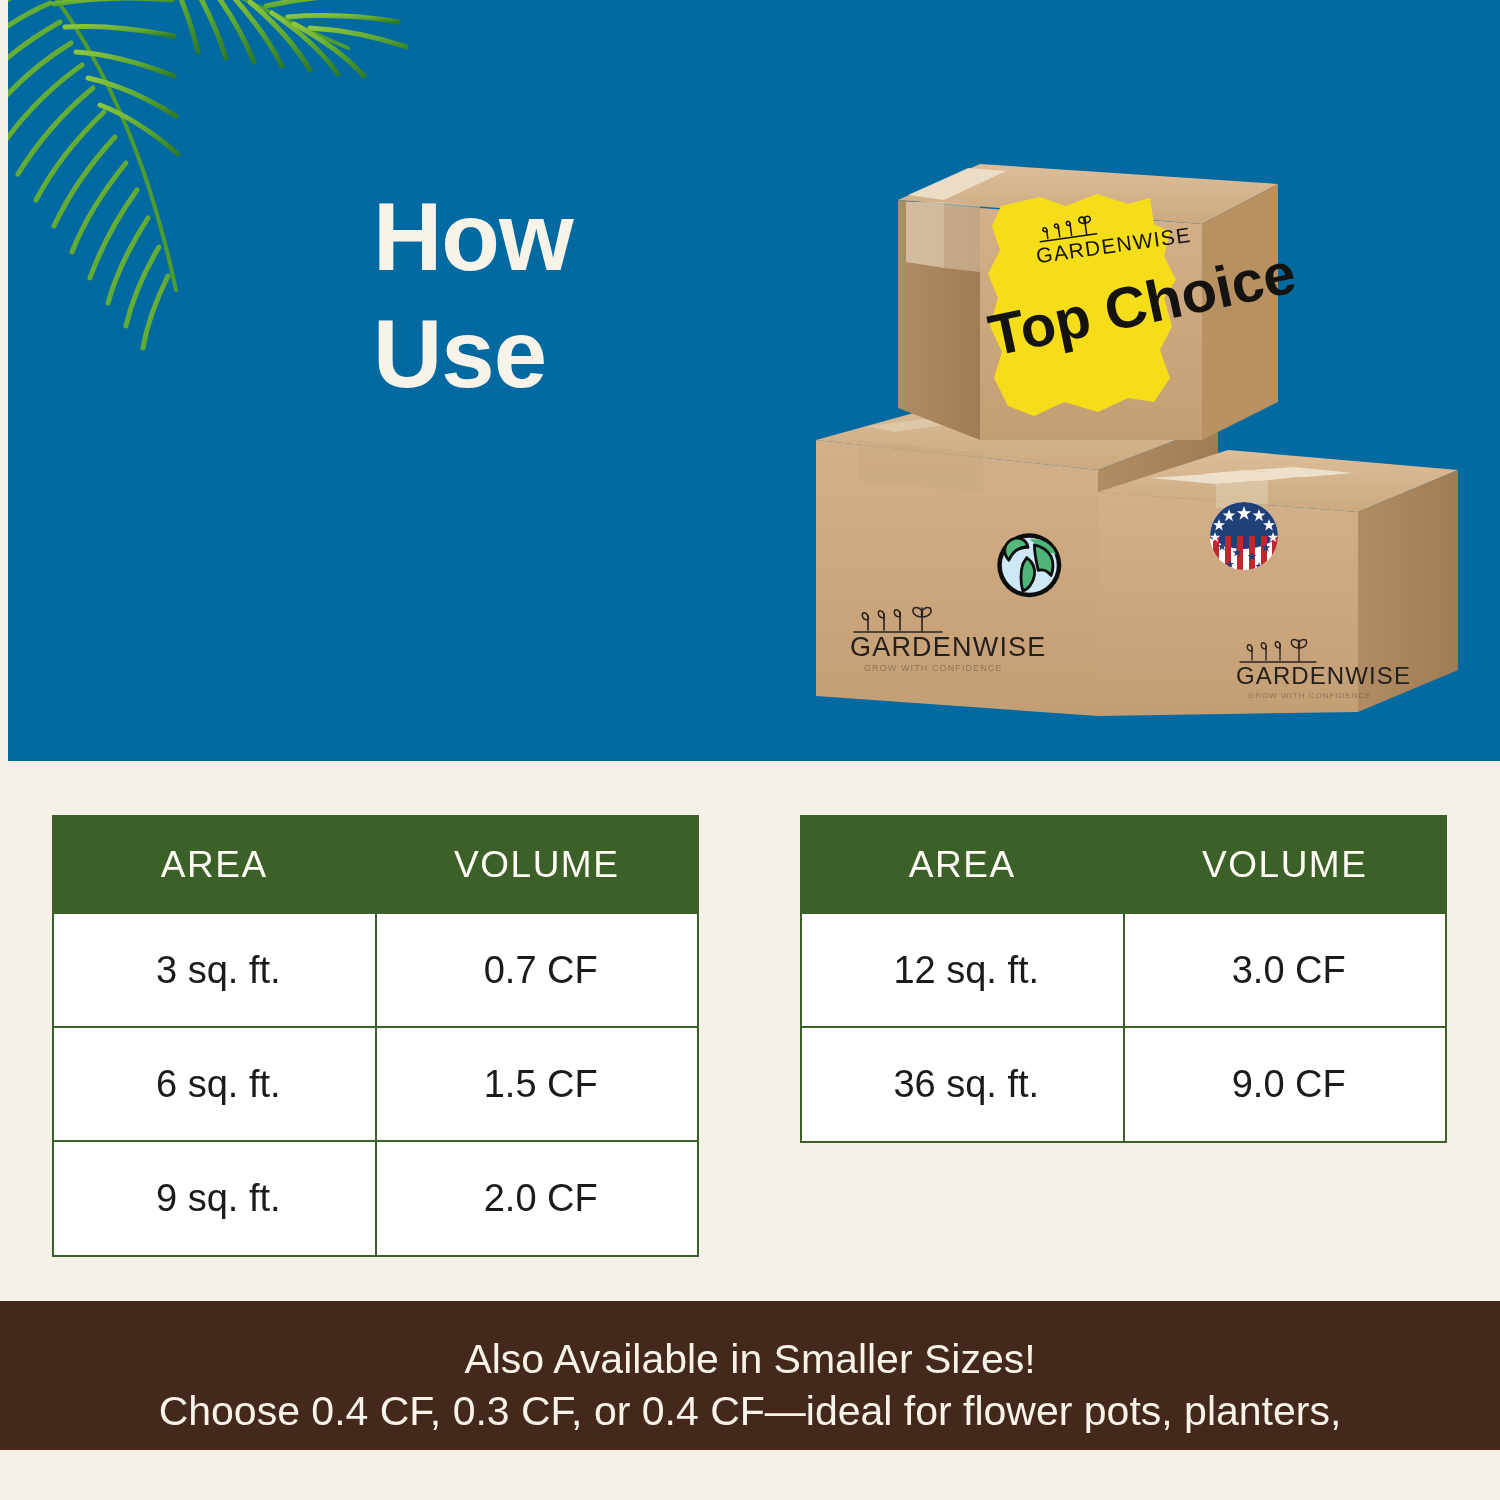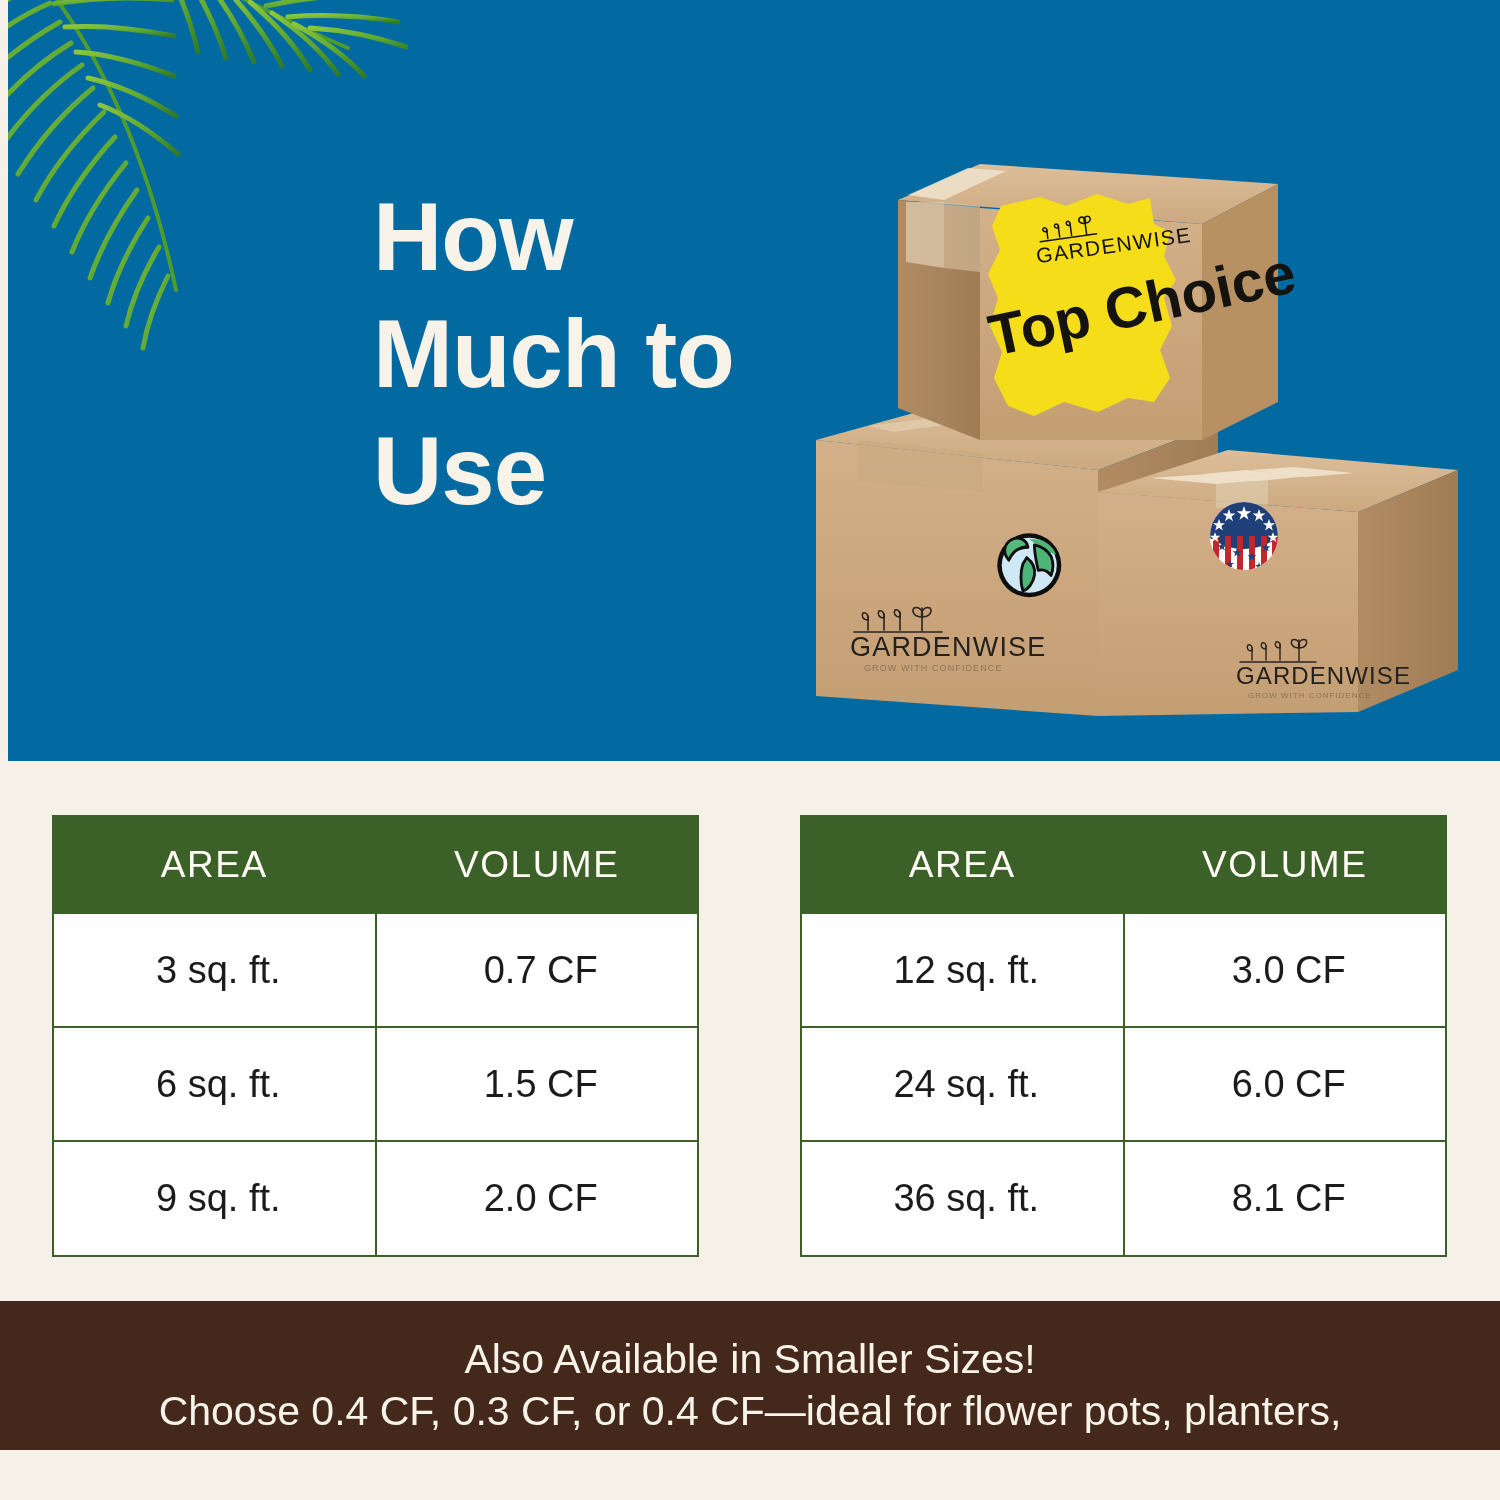--- a/index.html
+++ b/index.html
@@ -153,21 +153,20 @@
           <path d="M272,42 C296,62 316,83 332,110"></path>
           <path d="M294,53 C320,70 342,89 360,114"></path>
           <path d="M316,64 C342,78 366,94 386,116"></path>
         </g>
       </g>
     </g>
   </svg>
 
   <h1 class="headline">
     <span>How</span>
-    <span>Much to</span>
     <span>Use</span>
   </h1>
 
   <svg class="boxes" viewBox="0 0 700 580">
     <defs>
       <linearGradient id="cbFront" x1="0" y1="0" x2="0" y2="1">
         <stop offset="0%" stop-color="#D3B089"></stop>
           <stop offset="100%" stop-color="#C49E73"></stop>
       </linearGradient>
       <linearGradient id="cbSide" x1="0" y1="0" x2="1" y2="0">
@@ -352,26 +351,22 @@
           <th class="col-a">AREA</th>
           <th>VOLUME</th>
         </tr>
       </thead>
       <tbody>
         <tr>
           <td>12 sq. ft.</td>
           <td>3.0 CF</td>
         </tr>
         <tr>
-          <td>24 sq. ft.</td>
-          <td>6.0 CF</td>
-        </tr>
-        <tr>
           <td>36 sq. ft.</td>
-          <td>8.1 CF</td>
+          <td>9.0 CF</td>
         </tr>
       </tbody>
     </table>
   </div>
 </div>
 
 <div class="footer">
   <div class="f-line">Also Available in Smaller Sizes!</div>
   <div class="f-line">Choose 0.4 CF, 0.3 CF, or 0.4 CF—ideal for flower pots, planters,</div>
 </div>

